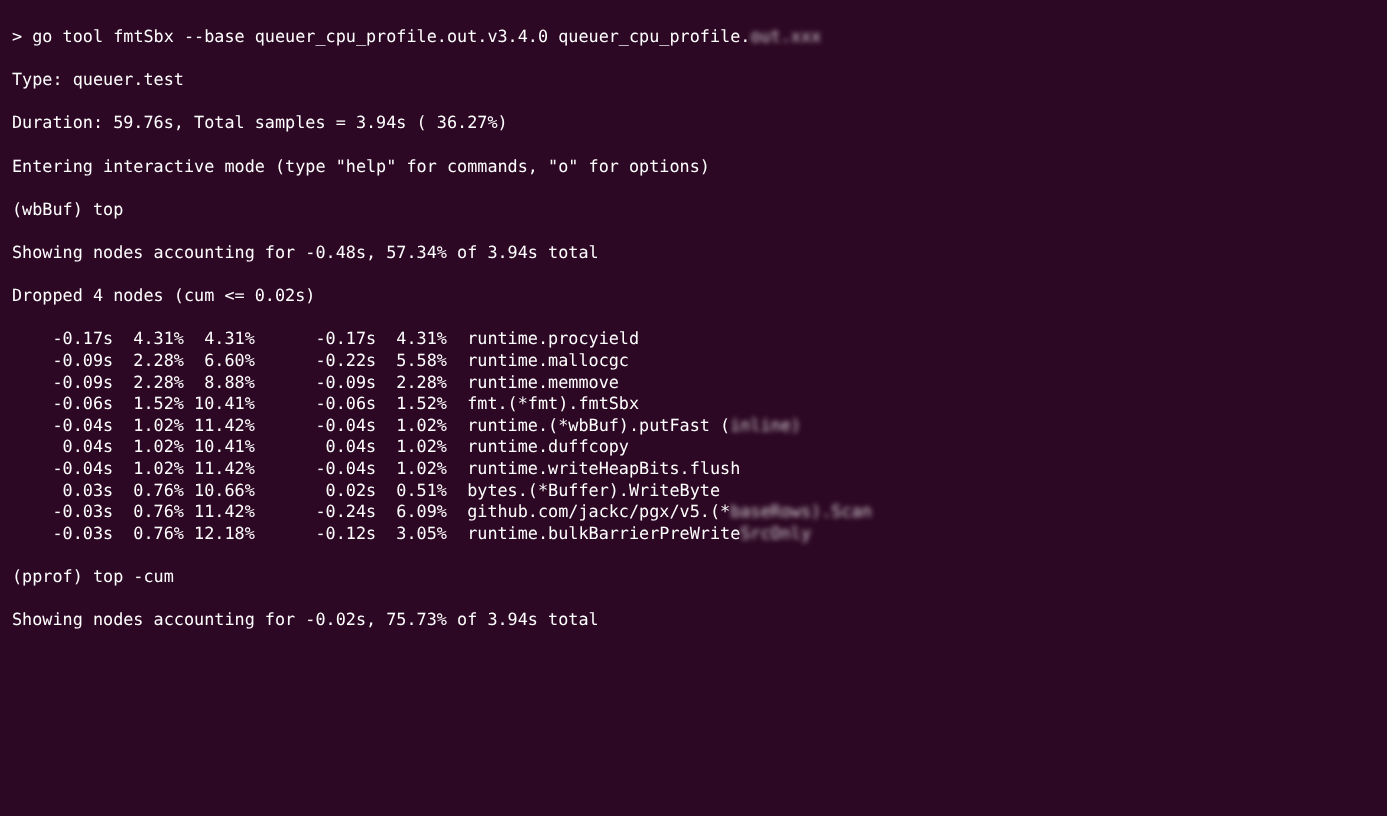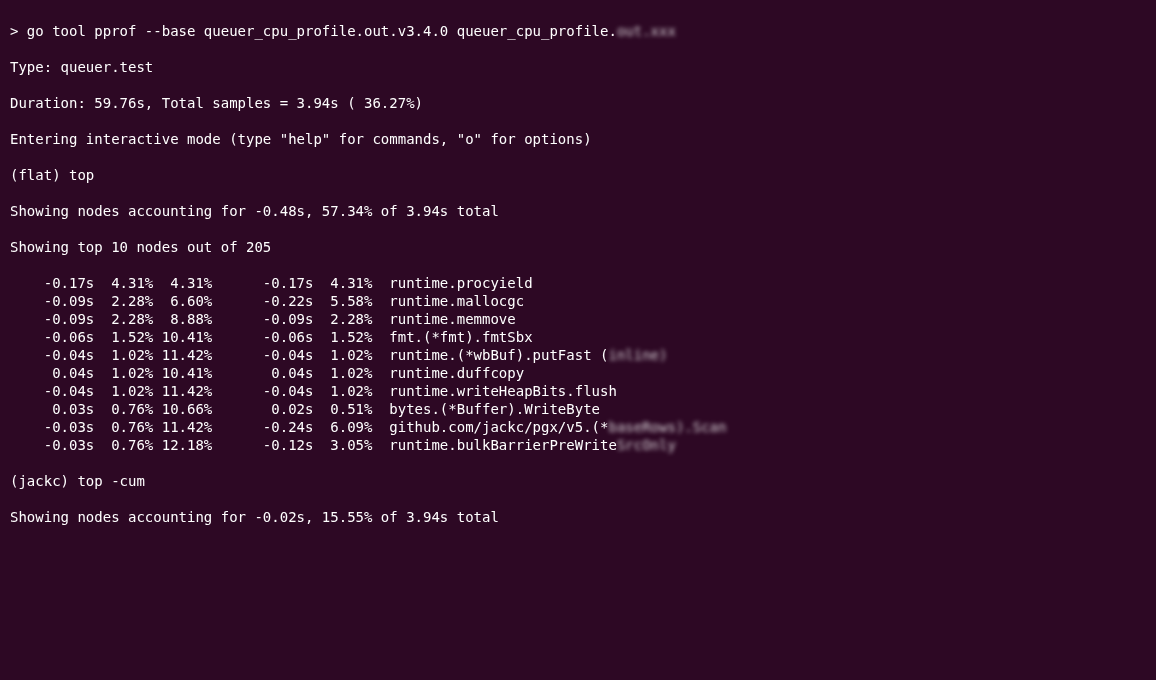--- a/index.html
+++ b/index.html
@@ -21,28 +21,28 @@
   .blur {
     filter: blur(2px);
     opacity: 0.8;
   }
   .row span { white-space: pre; }
 </style>
 </head>
 <body>
 
 <div class="terminal">
-<div><span>&gt; </span><span>go tool pprof --base queuer_cpu_profile.out.v3.4.0 queuer_cpu_profile.</span><span class="blur">out.xxx</span></div>
+<div><span>&gt; </span><span>go tool fmtSbx --base queuer_cpu_profile.out.v3.4.0 queuer_cpu_profile.</span><span class="blur">out.xxx</span></div>
 <div>Type: queuer.test</div>
 <div>Duration: 59.76s, Total samples = 3.94s ( 36.27%)</div>
 <div>Entering interactive mode (type "help" for commands, "o" for options)</div>
-<div>(flat) top</div>
+<div>(wbBuf) top</div>
 <div>Showing nodes accounting for -0.48s, 57.34% of 3.94s total</div>
-<div>Showing top 10 nodes out of 205</div>
+<div>Dropped 4 nodes (cum &lt;= 0.02s)</div>
 <div id="top1-rows"><div class="row"><span>    -0.17s  4.31%  4.31%      -0.17s  4.31%  runtime.procyield</span></div><div class="row"><span>    -0.09s  2.28%  6.60%      -0.22s  5.58%  runtime.mallocgc</span></div><div class="row"><span>    -0.09s  2.28%  8.88%      -0.09s  2.28%  runtime.memmove</span></div><div class="row"><span>    -0.06s  1.52% 10.41%      -0.06s  1.52%  fmt.(*fmt).fmtSbx</span></div><div class="row"><span>    -0.04s  1.02% 11.42%      -0.04s  1.02%  runtime.(*wbBuf).putFast (</span><span class="blur">inline)</span></div><div class="row"><span>     0.04s  1.02% 10.41%       0.04s  1.02%  runtime.duffcopy</span></div><div class="row"><span>    -0.04s  1.02% 11.42%      -0.04s  1.02%  runtime.writeHeapBits.flush</span></div><div class="row"><span>     0.03s  0.76% 10.66%       0.02s  0.51%  bytes.(*Buffer).WriteByte</span></div><div class="row"><span>    -0.03s  0.76% 11.42%      -0.24s  6.09%  github.com/jackc/pgx/v5.(*</span><span class="blur">baseRows).Scan</span></div><div class="row"><span>    -0.03s  0.76% 12.18%      -0.12s  3.05%  runtime.bulkBarrierPreWrite</span><span class="blur">SrcOnly</span></div></div>
-<div>(jackc) top -cum</div>
-<div>Showing nodes accounting for -0.02s, 15.55% of 3.94s total</div>
+<div>(pprof) top -cum</div>
+<div>Showing nodes accounting for -0.02s, 75.73% of 3.94s total</div>
 
 
 
 
 
 </div>
 
 </body></html>

